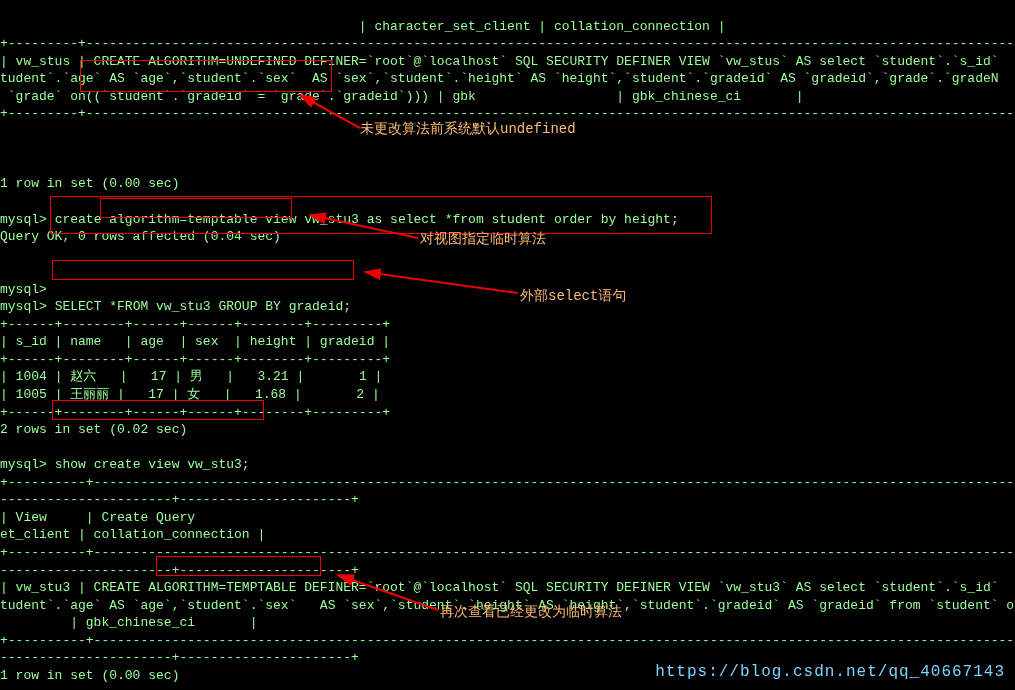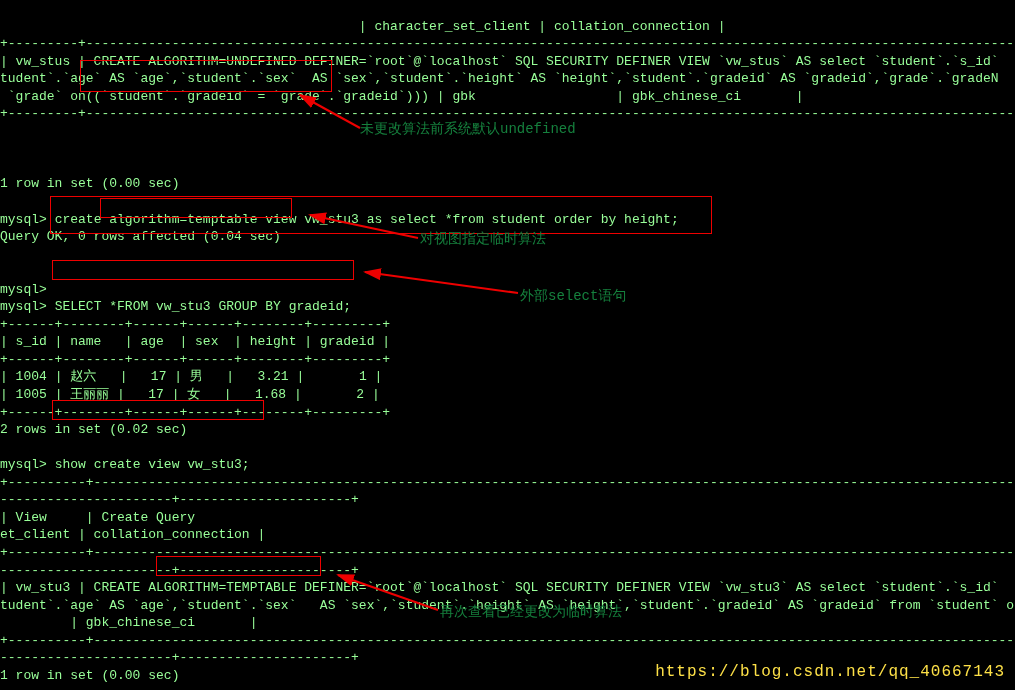--- a/index.html
+++ b/index.html
@@ -19,35 +19,35 @@
     white-space: pre;
     color: #9f9;
   }
   .redbox {
     position: absolute;
     border: 1px solid #e00;
     pointer-events: none;
   }
   .anno {
     position: absolute;
-    color: #15803d;
+    color: #fdba74;
     font-family: "SimSun","Courier New",monospace;
     font-size: 14px;
     white-space: nowrap;
   }
   svg.arrow {
     position: absolute;
     overflow: visible;
     pointer-events: none;
   }
   .watermark {
     position: absolute;
     right: 10px;
     bottom: 6px;
-    color: #fde047;
+    color: #7dd3fc;
     font-size: 16px;
     font-family: "Courier New", monospace;
     letter-spacing: 1px;
   }
 </style>
 </head>
 <body>
 
 <div class="term">
 <span>                                              | character_set_client | collation_connection |</span>

